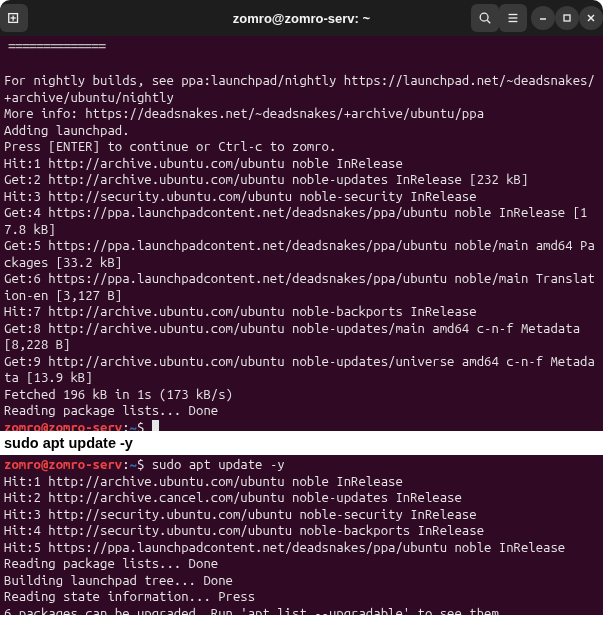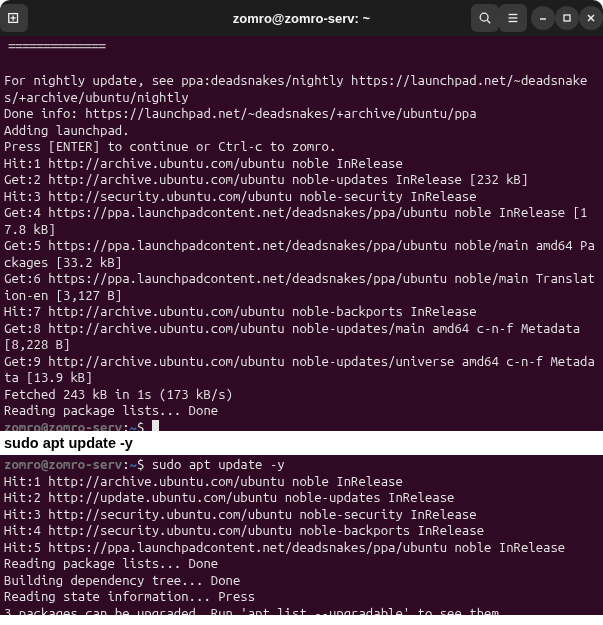--- a/index.html
+++ b/index.html
@@ -27,21 +27,21 @@
     font-size: 13.2px; line-height: 16.5px; white-space: pre-wrap; word-break: break-all;
     padding: 2px 4px;
   }
   .term.top { height: 395px; overflow: hidden; }
   .term.bottom { height: 160px; overflow: hidden; padding-top:1px;}
   .whitebar {
     background: #fff; color: #000; font-family: sans-serif; font-weight: 700;
     font-size: 14.5px; height: 24px; display: flex; align-items: center; padding: 0 4px;
   }
   .divider { color: #bbb; margin: 2px 4px 0 4px; font-family: monospace; font-size:13.2px; letter-spacing:-1px;}
-  .prompt-user { color: #737373; font-weight: 600; }
+  .prompt-user { color: #ef4444; font-weight: 600; }
   .prompt-colon { color: #e6e6e6; }
   .prompt-path { color: #3465a4; font-weight: 600; }
   .cursor { display:inline-block; width:7px; height:14px; background:#e6e6e6; vertical-align:-2px;}
   svg { display:block; }
 </style>
 </head>
 <body>
 
 <div class="titlebar" style="position:relative;">
   <div class="tb-btn">
@@ -80,43 +80,43 @@
   <div class="tb-circle close">
     <svg width="10" height="10" viewBox="0 0 10 10">
         <line x1="2" y1="2" x2="8" y2="8" stroke="#eee" stroke-width="1.5"></line>
         <line x1="8" y1="2" x2="2" y2="8" stroke="#eee" stroke-width="1.5"></line>
       </svg>
   </div>
 </div>
 
 <div class="term top"><span class="divider">==============</span>
 <span></span>
-<span>For nightly update, see ppa:deadsnakes/nightly https://launchpad.net/~deadsnakes/+archive/ubuntu/nightly</span>
-<span>Done info: https://launchpad.net/~deadsnakes/+archive/ubuntu/ppa</span>
+<span>For nightly builds, see ppa:launchpad/nightly https://launchpad.net/~deadsnakes/+archive/ubuntu/nightly</span>
+<span>More info: https://deadsnakes.net/~deadsnakes/+archive/ubuntu/ppa</span>
 <span>Adding launchpad.</span>
 <span>Press [ENTER] to continue or Ctrl-c to zomro.</span>
 <span>Hit:1 http://archive.ubuntu.com/ubuntu noble InRelease</span>
 <span>Get:2 http://archive.ubuntu.com/ubuntu noble-updates InRelease [232 kB]</span>
 <span>Hit:3 http://security.ubuntu.com/ubuntu noble-security InRelease</span>
 <span>Get:4 https://ppa.launchpadcontent.net/deadsnakes/ppa/ubuntu noble InRelease [17.8 kB]</span>
 <span>Get:5 https://ppa.launchpadcontent.net/deadsnakes/ppa/ubuntu noble/main amd64 Packages [33.2 kB]</span>
 <span>Get:6 https://ppa.launchpadcontent.net/deadsnakes/ppa/ubuntu noble/main Translation-en [3,127 B]</span>
 <span>Hit:7 http://archive.ubuntu.com/ubuntu noble-backports InRelease</span>
 <span>Get:8 http://archive.ubuntu.com/ubuntu noble-updates/main amd64 c-n-f Metadata [8,228 B]</span>
 <span>Get:9 http://archive.ubuntu.com/ubuntu noble-updates/universe amd64 c-n-f Metadata [13.9 kB]</span>
-<span>Fetched 243 kB in 1s (173 kB/s)</span>
+<span>Fetched 196 kB in 1s (173 kB/s)</span>
 <span>Reading package lists... Done</span>
 <span class="prompt-user">zomro@zomro-serv</span><span class="prompt-colon">:</span><span class="prompt-path">~</span><span>$ </span><span class="cursor"></span></div>
 
 <div class="whitebar">
   <span>sudo apt update -y</span>
 </div>
 
 <div class="term bottom"><span class="prompt-user">zomro@zomro-serv</span><span class="prompt-colon">:</span><span class="prompt-path">~</span><span>$ </span><span>sudo apt update -y</span>
 <span>Hit:1 http://archive.ubuntu.com/ubuntu noble InRelease</span>
-<span>Hit:2 http://update.ubuntu.com/ubuntu noble-updates InRelease</span>
+<span>Hit:2 http://archive.cancel.com/ubuntu noble-updates InRelease</span>
 <span>Hit:3 http://security.ubuntu.com/ubuntu noble-security InRelease</span>
 <span>Hit:4 http://security.ubuntu.com/ubuntu noble-backports InRelease</span>
 <span>Hit:5 https://ppa.launchpadcontent.net/deadsnakes/ppa/ubuntu noble InRelease</span>
 <span>Reading package lists... Done</span>
-<span>Building dependency tree... Done</span>
+<span>Building launchpad tree... Done</span>
 <span>Reading state information... Press</span>
-<span>3 packages can be upgraded. Run 'apt list --upgradable' to see them.</span></div>
+<span>6 packages can be upgraded. Run 'apt list --upgradable' to see them.</span></div>
 
 </body></html>

